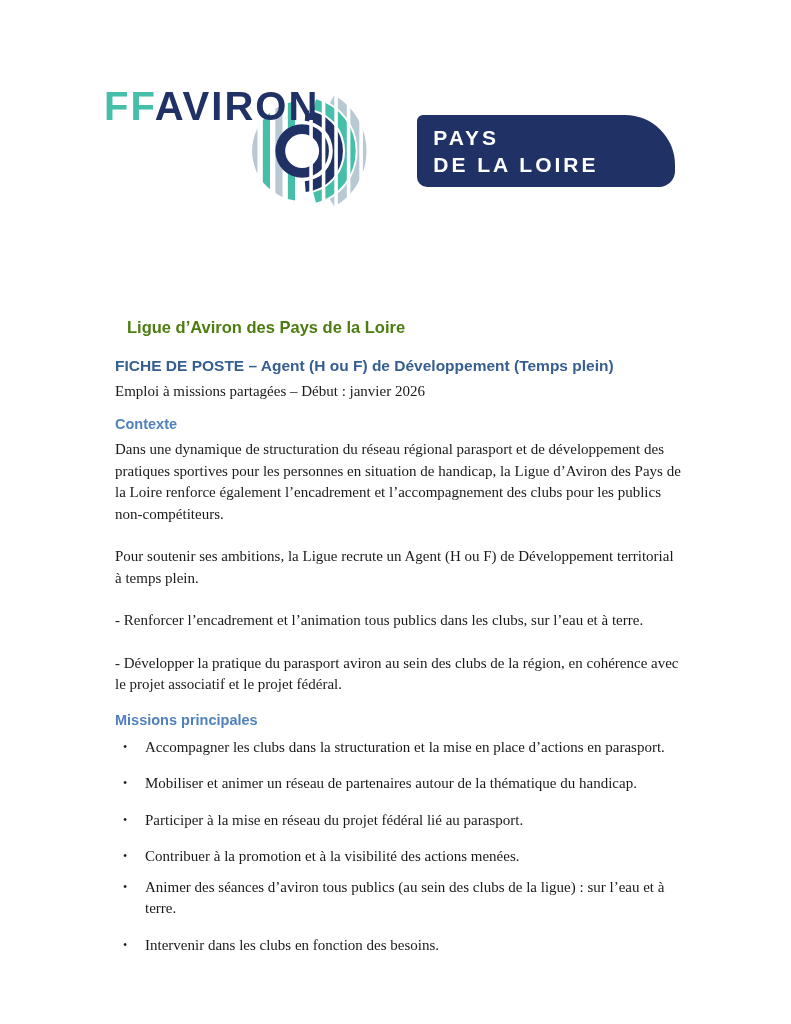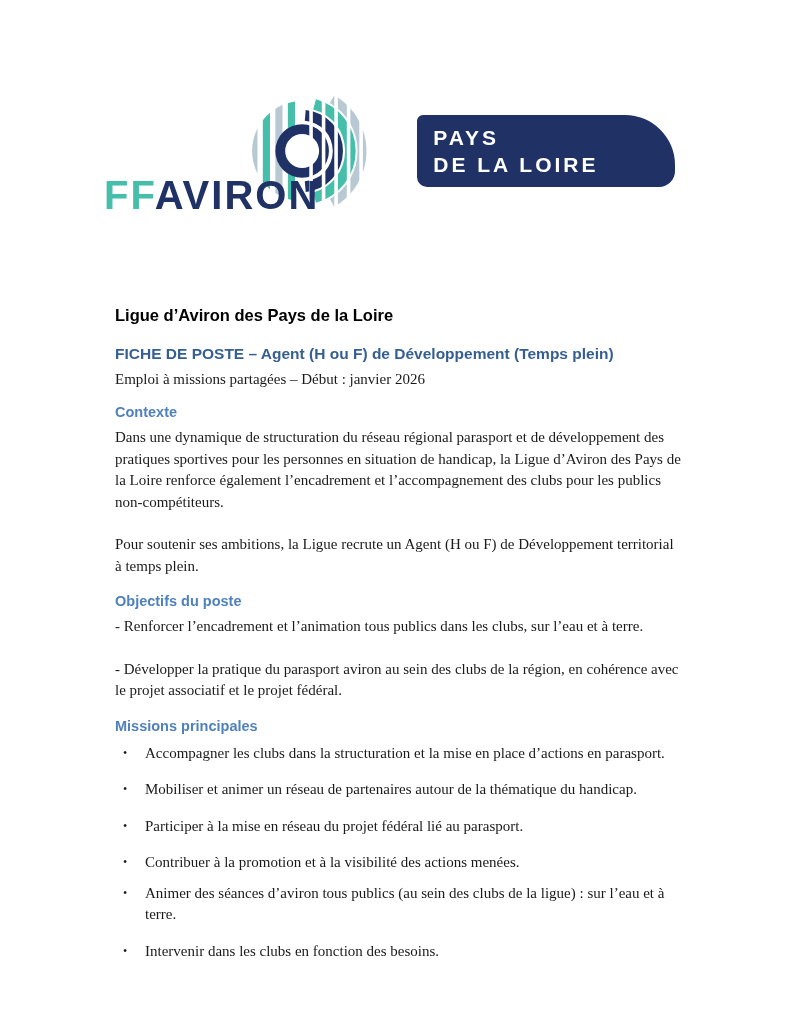--- a/index.html
+++ b/index.html
@@ -11,21 +11,21 @@
     color: #1a1a1a;
     overflow: hidden;
   }
   .page { width: 791px; height: 1024px; background: #fff; position: relative; }
 
   
   .logo-row {
     position: absolute; top: 85px; left: 104px;
     display: flex; align-items: center; height: 132px;
   }
-  .ffaviron { position: relative; display: flex; align-items: flex-end; }
+  .ffaviron { position: relative; display: flex; align-items: flex-start; }
   .wordmark {
     position: relative; z-index: 2;
     font-family: "Liberation Sans", sans-serif;
     font-weight: 800; font-size: 40px; letter-spacing: 2px;
     white-space: nowrap;
   }
   .wordmark .ff   { color: #45BFAA; }
   .wordmark .avn  { color: #203166; }
   .emblem { margin-left: -80px; position: relative; z-index: 1; }
   .banner {
@@ -37,23 +37,23 @@
     padding-left: 16px;
     font-family: "Liberation Sans", sans-serif;
     font-weight: 700; font-size: 21px; letter-spacing: 3px;
     line-height: 1.3; color: #ffffff;
   }
 
   
   .main { position: absolute; top: 306px; left: 115px; width: 566px; }
 
   h1.doc-title {
-    margin: 0;
+    margin: 12px;
     font-family: "Liberation Sans", sans-serif;
-    font-size: 16.5px; font-weight: 700; color: #000000;
+    font-size: 16.5px; font-weight: 700; color: #4d7c0f;
   }
   h2.doc-subtitle {
     margin: 20px 0 0;
     font-family: "Liberation Sans", sans-serif;
     font-size: 15.5px; font-weight: 700; color: #365F91;
   }
   p.meta { margin: 8px 0 0; font-size: 15px; }
 
   h3.sec {
     margin: 16px 0 0;
@@ -130,21 +130,20 @@
   <main class="main">
 
     <h1 class="doc-title">Ligue d’Aviron des Pays de la Loire</h1>
     <h2 class="doc-subtitle">FICHE DE POSTE – Agent (H ou F) de Développement (Temps plein)</h2>
     <p class="meta">Emploi à missions partagées – Début : janvier 2026</p>
 
     <h3 class="sec">Contexte</h3>
     <p class="body">Dans une dynamique de structuration du réseau régional parasport et de développement des pratiques sportives pour les personnes en situation de handicap, la Ligue d’Aviron des Pays de la Loire renforce également l’encadrement et l’accompagnement des clubs pour les publics non-compétiteurs.</p>
     <p class="body">Pour soutenir ses ambitions, la Ligue recrute un Agent (H ou F) de Développement territorial à temps plein.</p>
 
-    <h3 class="sec">Objectifs du poste</h3>
     <p class="body">- Renforcer l’encadrement et l’animation tous publics dans les clubs, sur l’eau et à terre.</p>
     <p class="body">- Développer la pratique du parasport aviron au sein des clubs de la région, en cohérence avec le projet associatif et le projet fédéral.</p>
 
     <h3 class="sec">Missions principales</h3>
 
     <ul class="bullets">
       <li>
         <span class="dot">•</span>
         <span class="txt">Accompagner les clubs dans la structuration et la mise en place d’actions en parasport.</span>
       </li>

